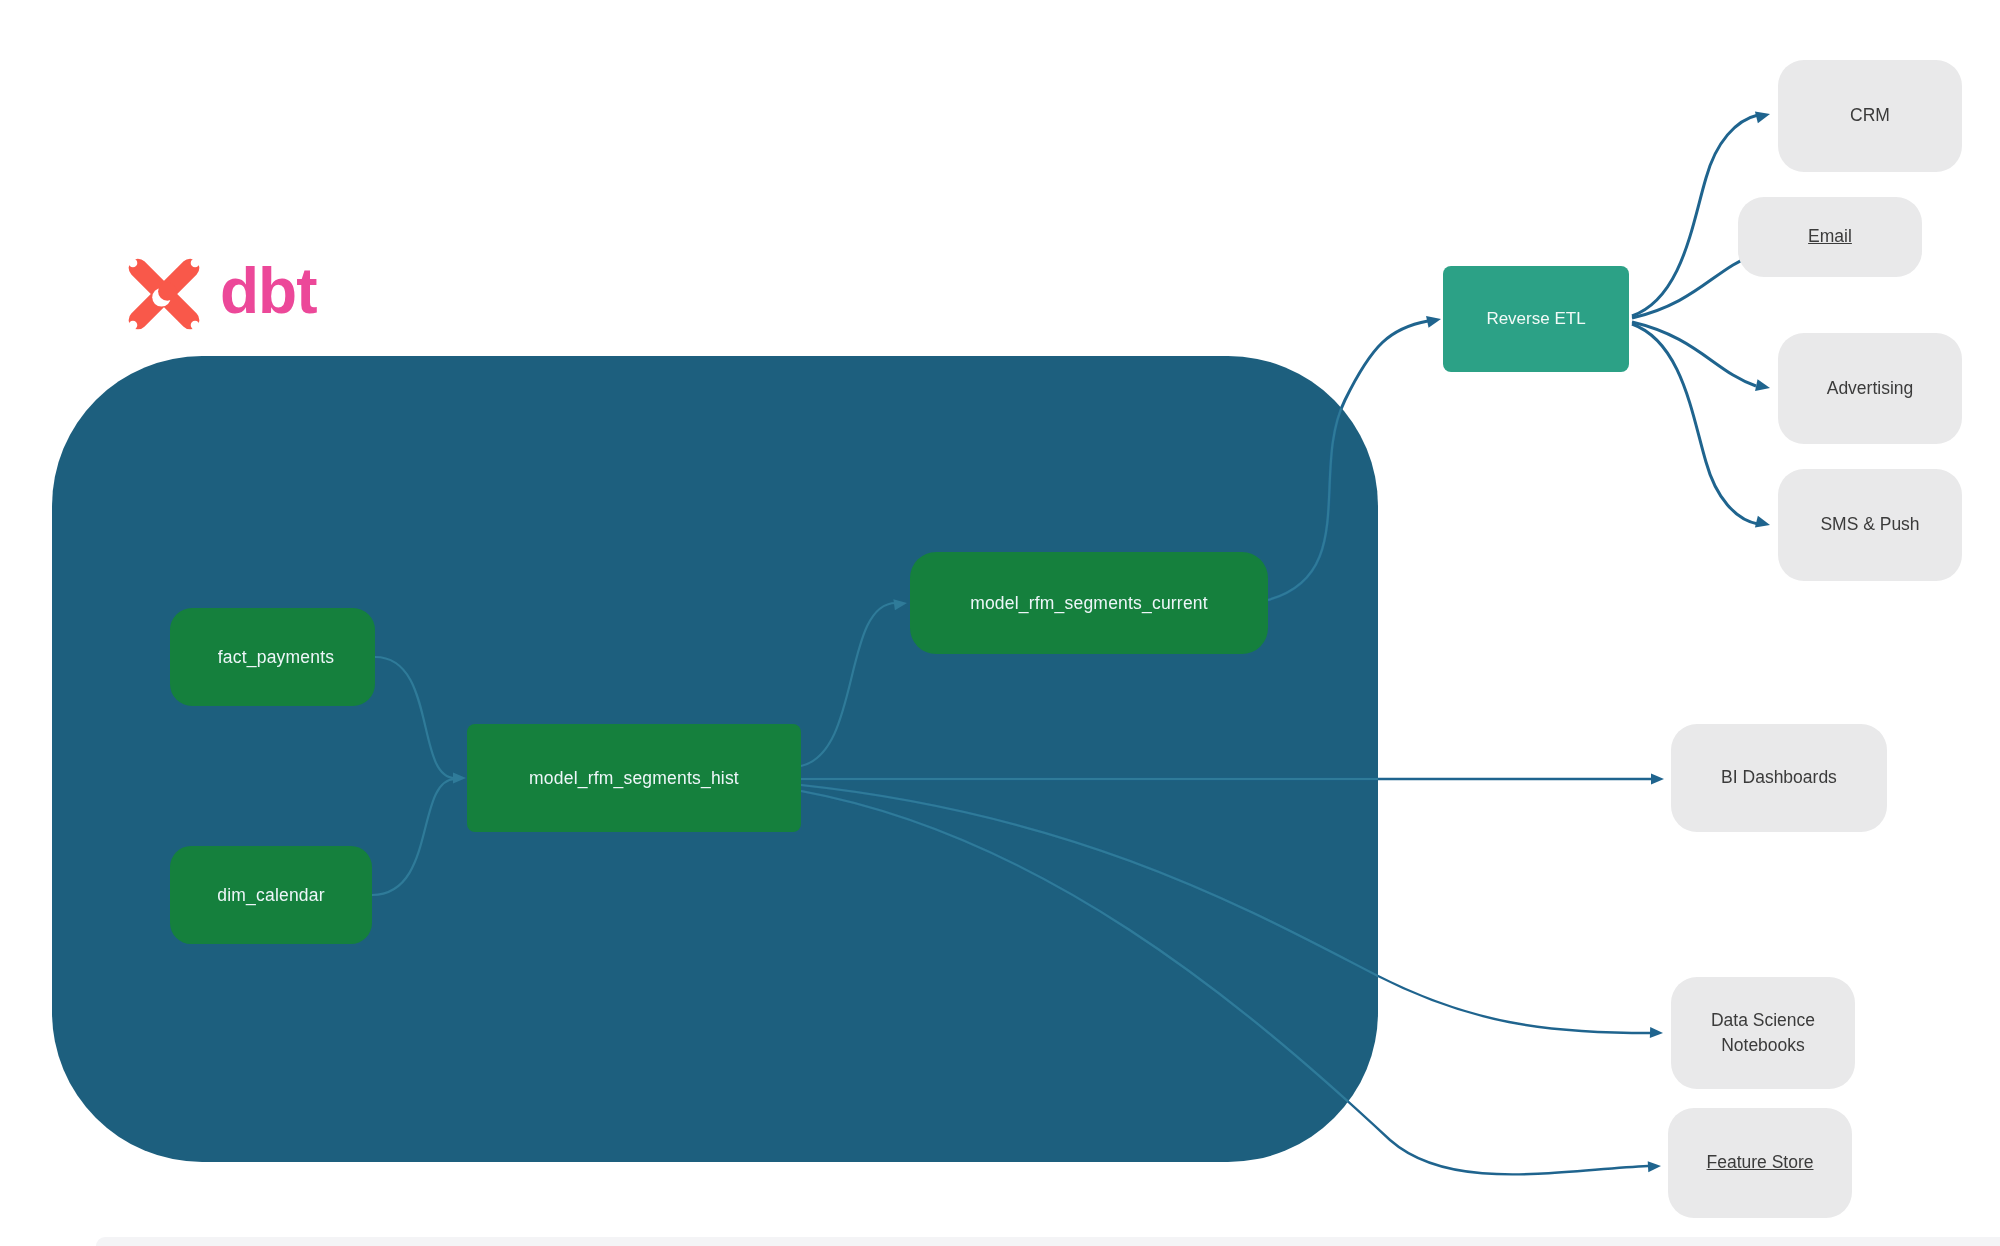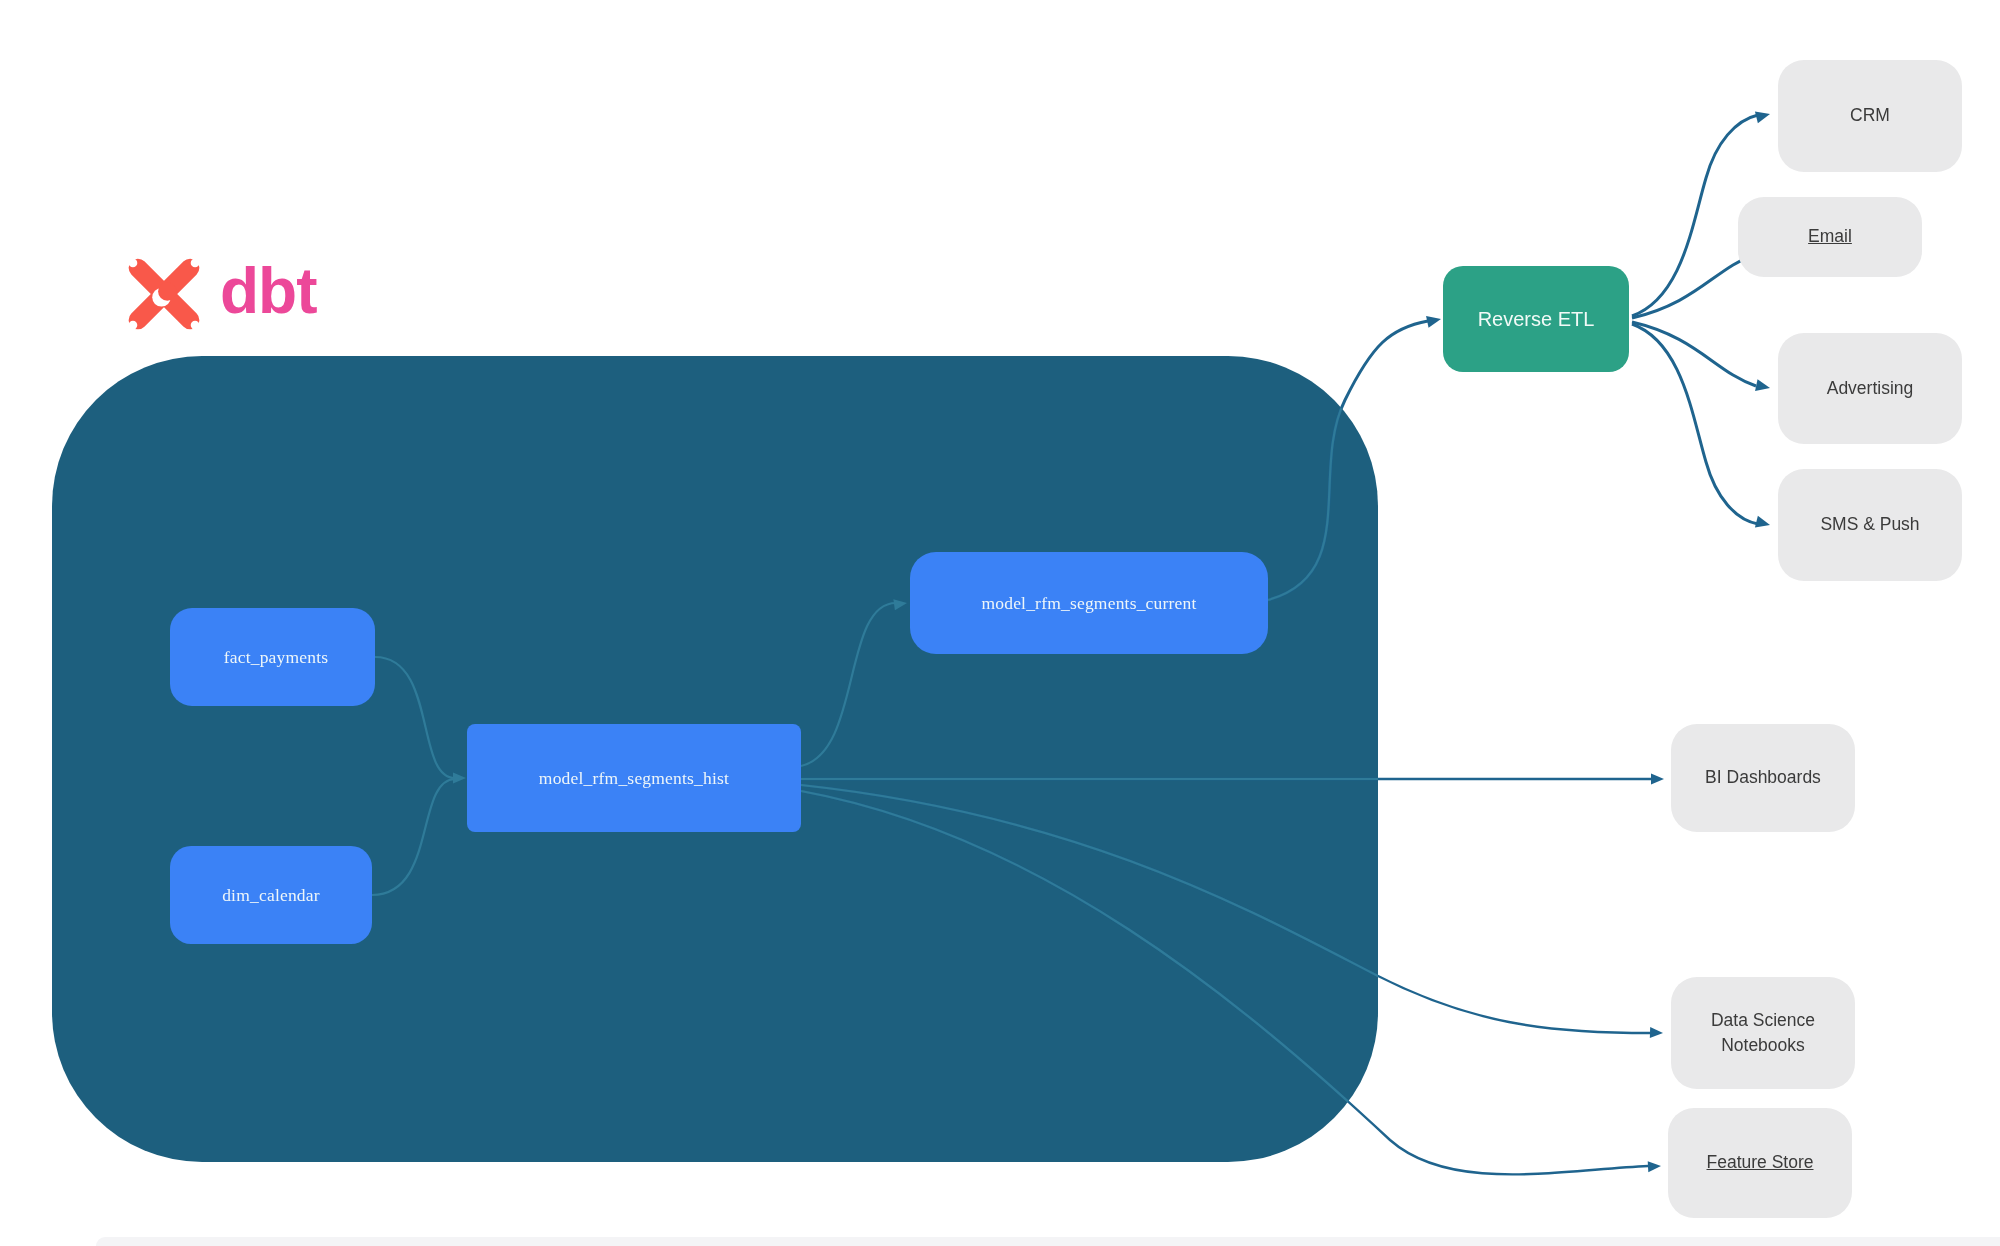--- a/index.html
+++ b/index.html
@@ -12,26 +12,26 @@
   #warehouse{
     left:52px;top:356px;width:1326px;height:806px;
     background:#1d5f7e;border-radius:150px;
   }
   
   .node{
     display:flex;align-items:center;justify-content:center;text-align:center;
     box-sizing:border-box;
   }
   .node-teal{
-    background:#3b82f6;color:#eef6f9;border-radius:22px;
-    font-size:17.5px;letter-spacing:.2px;font-family:Liberation Serif, serif;
+    background:#15803d;color:#eef6f9;border-radius:22px;
+    font-size:17.5px;letter-spacing:.2px;
   }
   .node-green{
-    background:#2ca186;color:#f2faf7;border-radius:20px;
-    font-size:20px;
+    background:#2ca186;color:#f2faf7;border-radius:8px;
+    font-size:17px;
   }
   .node-gray{
     background:#e9e9ea;color:#3b3b3b;border-radius:26px;
     font-size:17.5px;line-height:1.45;padding:6px 18px;
   }
   
   #edges{left:0;top:0;width:2000px;height:1246px;pointer-events:none;}
   #warehouse{z-index:1;}
   #edges{z-index:2;}
   .node{z-index:3;}
@@ -142,21 +142,21 @@
 </div>
 
 <div class="abs node node-gray" style="left:1778px;top:333px;width:184px;height:111px;">
   <span>Advertising</span>
 </div>
 
 <div class="abs node node-gray" style="left:1778px;top:469px;width:184px;height:112px;">
   <span>SMS &amp; Push</span>
 </div>
 
-<div class="abs node node-gray" style="left:1671px;top:724px;width:184px;height:108px;">
+<div class="abs node node-gray" style="left:1671px;top:724px;width:216px;height:108px;">
   <span>BI Dashboards</span>
 </div>
 
 <div class="abs node node-gray" style="left:1671px;top:977px;width:184px;height:112px;">
   <span>Data Science Notebooks</span>
 </div>
 
 <div class="abs node node-gray" style="left:1668px;top:1108px;width:184px;height:110px;text-decoration:underline;">
   <span>Feature Store</span>
 </div>

